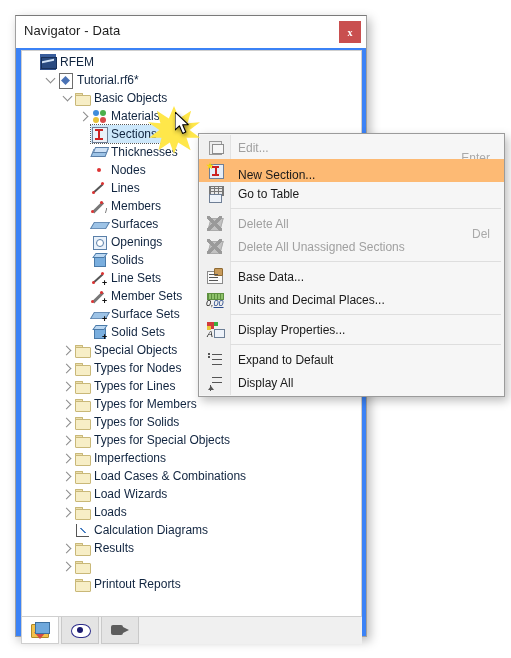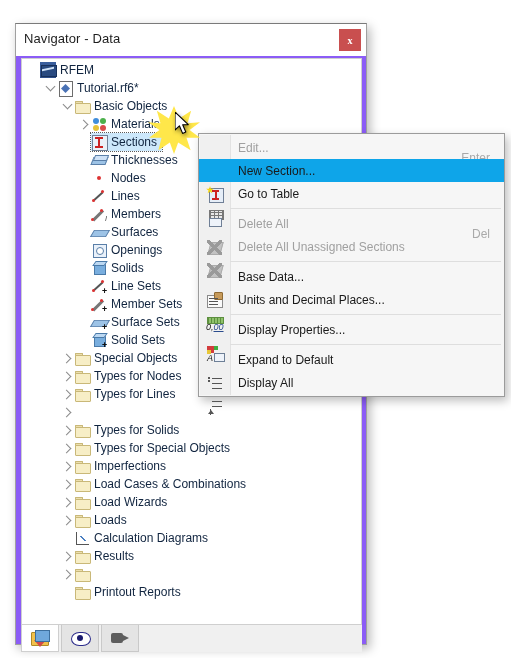--- a/index.html
+++ b/index.html
@@ -10,25 +10,24 @@
     font-family: "Liberation Sans", sans-serif;
     overflow: hidden;
   }
   #root { position: relative; width: 511px; height: 658px; background:#fff; }
 
   
   .window {
     position: absolute;
     left: 15px; top: 15px;
     width: 352px; height: 622px;
-    background: #8b5cf6;
+    background: #3b82f6;
     border: 1px solid #a0a0a0;
     border-top-color: #7a7a7a;
     box-shadow: 3px 4px 10px rgba(0,0,0,0.28);
-    margin-top: 8px;
   }
   .titlebar {
     position: relative;
     height: 32px;
     background: #ffffff;
     border-bottom: 1px solid #ffffff;
   }
   .title-text {
     position: absolute;
     left: 8px; top: 7px;
@@ -182,26 +181,26 @@
   .mi{
     position:relative;
     height:23px;
     display:flex; align-items:center;
     font-size:12px;
     color:#1a1a1a;
     padding-left:31px;
     cursor:pointer;
     z-index:1;
   }
-  .mi .micon{ position:absolute; left:7px; top:3px; width:17px; height:17px;margin-top:24px; }
+  .mi .micon{ position:absolute; left:7px; top:3px; width:17px; height:17px; }
   .mi .mtext{ padding-left:8px; }
   .mi .maccel{ position:absolute; right:14px; color:#6a6a6a; font-size:12px;margin-top:20px;}
   .mi.disabled{ color:#a0a0a0; }
   .mi.disabled .maccel{ color:#a9a9a9;}
-  .mi.hl{ background:#0ea5e9; }
+  .mi.hl{ background:#fdba74;align-items:flex-end; }
   .msep{ height:1px; background:#dedede; margin:3px 3px 3px 31px; position:relative; z-index:1;}
 
   
   .mi-edit{position:relative;}
   .mi-edit:before{content:"";position:absolute;left:3px;top:2px;width:11px;height:12px;background:#ededed;border:1.3px solid #9a9a9a;}
   .mi-edit:after{content:"";position:absolute;left:6px;top:5px;width:10px;height:8px;background:#f7f7f7;border:1.3px solid #8e8e8e;}
   .mi-new{position:relative;}
   .mi-new:before{content:"";position:absolute;left:3px;top:2px;width:13px;height:13px;background:#e6eef8;border:1px solid #6f7f96;}
   .mi-new:after{content:"";position:absolute;left:6px;top:4px;width:7px;height:2px;background:#cc2222;box-shadow:0 8px 0 #cc2222;}
   .mi-new .stem{position:absolute;left:8.5px;top:5px;width:2px;height:8px;background:#cc2222;}
@@ -443,20 +442,24 @@
             <span class="lbl-wrap">
               <span class="ic ic-folder"></span>
               <span class="lbl">Types for Lines</span>
             </span>
           </div>
           <div class="row">
             <span style="width: 38px; flex: 0 0 38px;"></span>
             <span class="exp">
               <i class="chev right"></i>
             </span>
+            <span class="lbl-wrap">
+              <span class="ic ic-folder"></span>
+              <span class="lbl">Types for Members</span>
+            </span>
           </div>
           <div class="row">
             <span style="width: 38px; flex: 0 0 38px;"></span>
             <span class="exp">
               <i class="chev right"></i>
             </span>
             <span class="lbl-wrap">
               <span class="ic ic-folder"></span>
               <span class="lbl">Types for Solids</span>
             </span>

